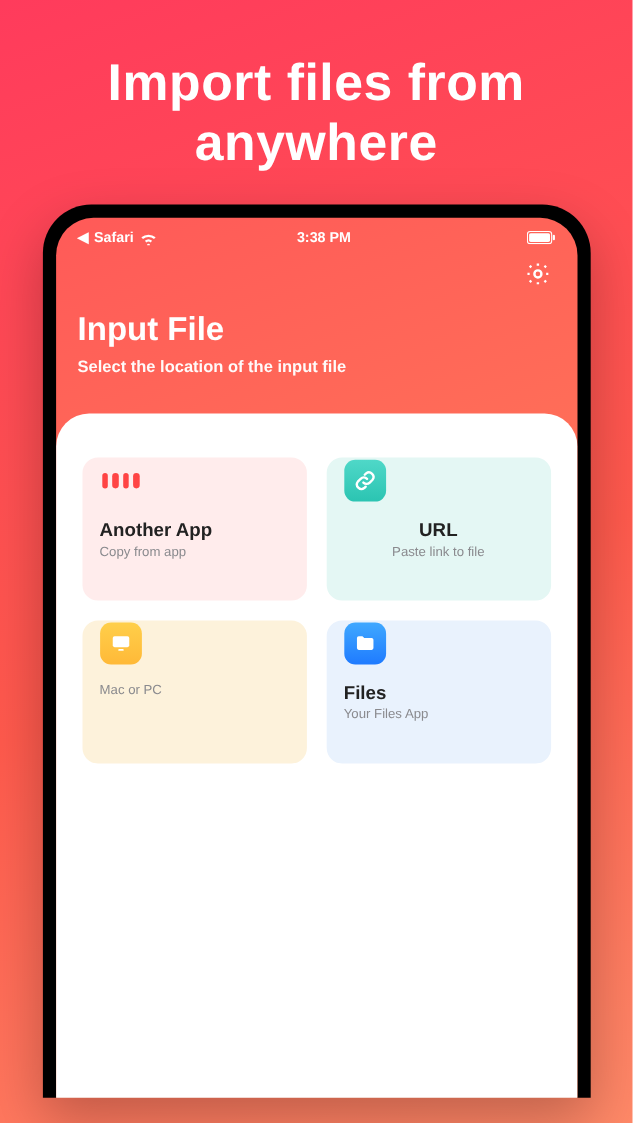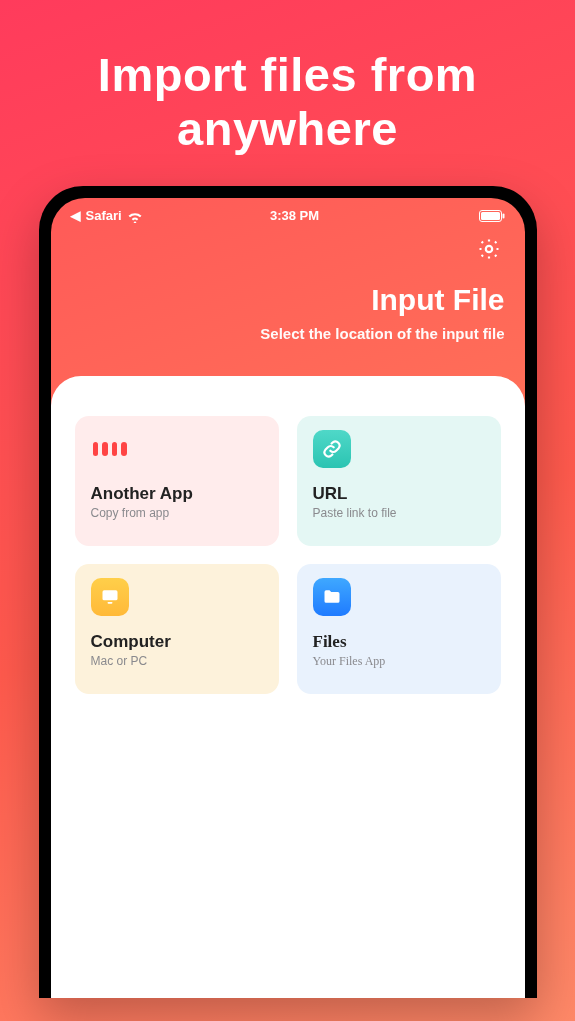--- a/index.html
+++ b/index.html
@@ -54,21 +54,21 @@
     justify-content: flex-end;
     padding: 8px 22px 0;
   }
   .settings-btn {
     color: #fff;
     width: 28px; height: 28px;
     display: flex; align-items: center; justify-content: center;
     cursor: pointer;
   }
   .screen-title {
-    text-align: right;
+    text-align: left;
     color: #fff;
     padding: 18px 20px 6px;
   }
   .screen-title h1 {
     font-size: 30px;
     font-weight: 700;
     margin-bottom: 8px;
   }
   .screen-title p {
     font-size: 15px;
@@ -82,28 +82,28 @@
     padding: 40px 24px 24px;
     height: 700px;
   }
   .grid {
     display: grid;
     grid-template-columns: 1fr 1fr;
     gap: 18px;
   }
   .tile {
     border-radius: 14px;
-    padding: 14px 16px 16px;
+    padding: 2px 16px 16px;
     cursor: pointer;
     min-height: 130px;
   }
   .tile-pink { background: #ffecec; }
-  .tile-teal { background: #e4f7f4; }
+  .tile-teal { background: #e4f7f4; text-align: center; }
   .tile-yellow { background: #fdf2db; }
-  .tile-blue { background: #e9f2fd; font-family: Liberation Serif, serif; }
+  .tile-blue { background: #e9f2fd; }
   .tile-lightblue { background: #eaf5fd; }
   .tile .icon {
     width: 38px; height: 38px;
     border-radius: 10px;
     display: flex; align-items: center; justify-content: center;
     margin-bottom: 16px;
   }
   .tile h3 {
     font-size: 17px;
     font-weight: 700;
@@ -213,21 +213,20 @@
           <p>Paste link to file</p>
         </div>
 
         <div class="tile tile-yellow">
           <div class="icon ic-computer">
             <svg width="20" height="20" viewBox="0 0 24 24" fill="white">
                 <rect x="3" y="4" width="18" height="12" rx="2"></rect>
                 <rect x="9" y="18" width="6" height="2" rx="1"></rect>
               </svg>
           </div>
-          <h3>Computer</h3>
           <p>Mac or PC</p>
         </div>
 
         <div class="tile tile-blue">
           <div class="icon ic-files">
             <svg width="20" height="20" viewBox="0 0 24 24" fill="white">
                 <path d="M3 6a2 2 0 012-2h4l2 2h8a2 2 0 012 2v9a2 2 0 01-2 2H5a2 2 0 01-2-2V6z"></path>
               </svg>
           </div>
           <h3>Files</h3>

